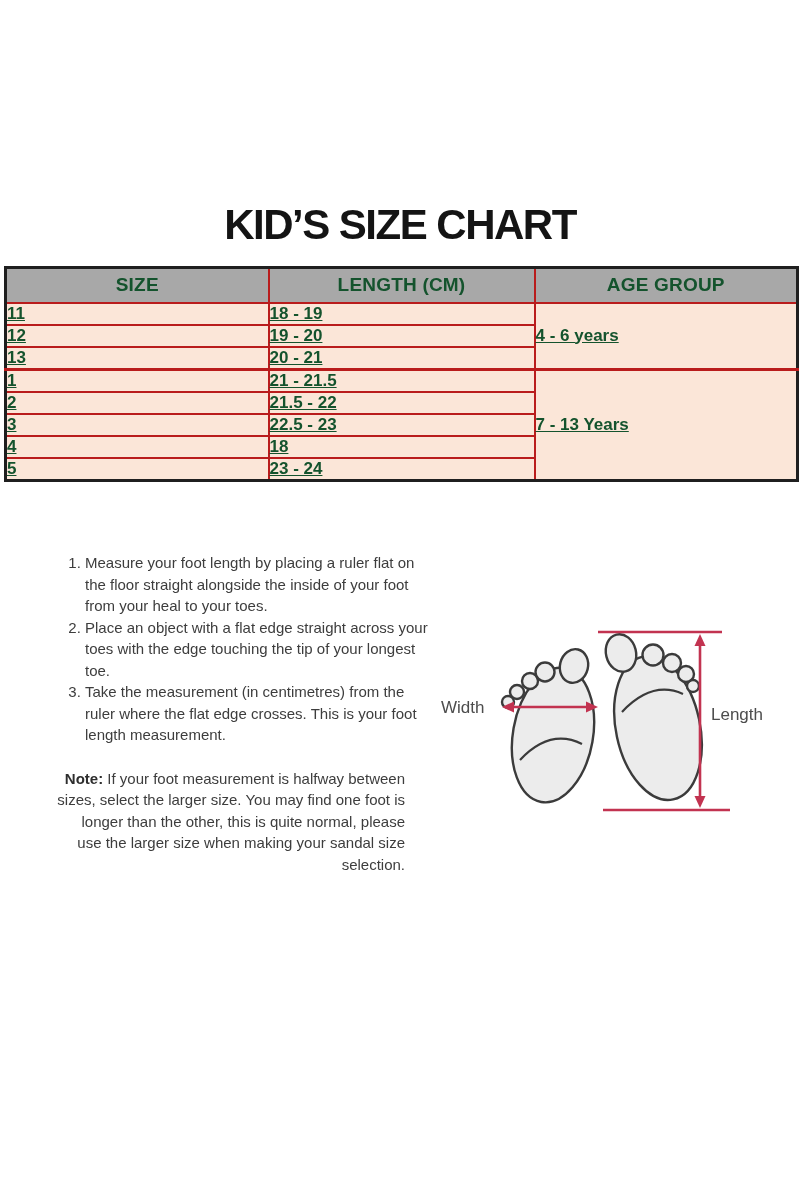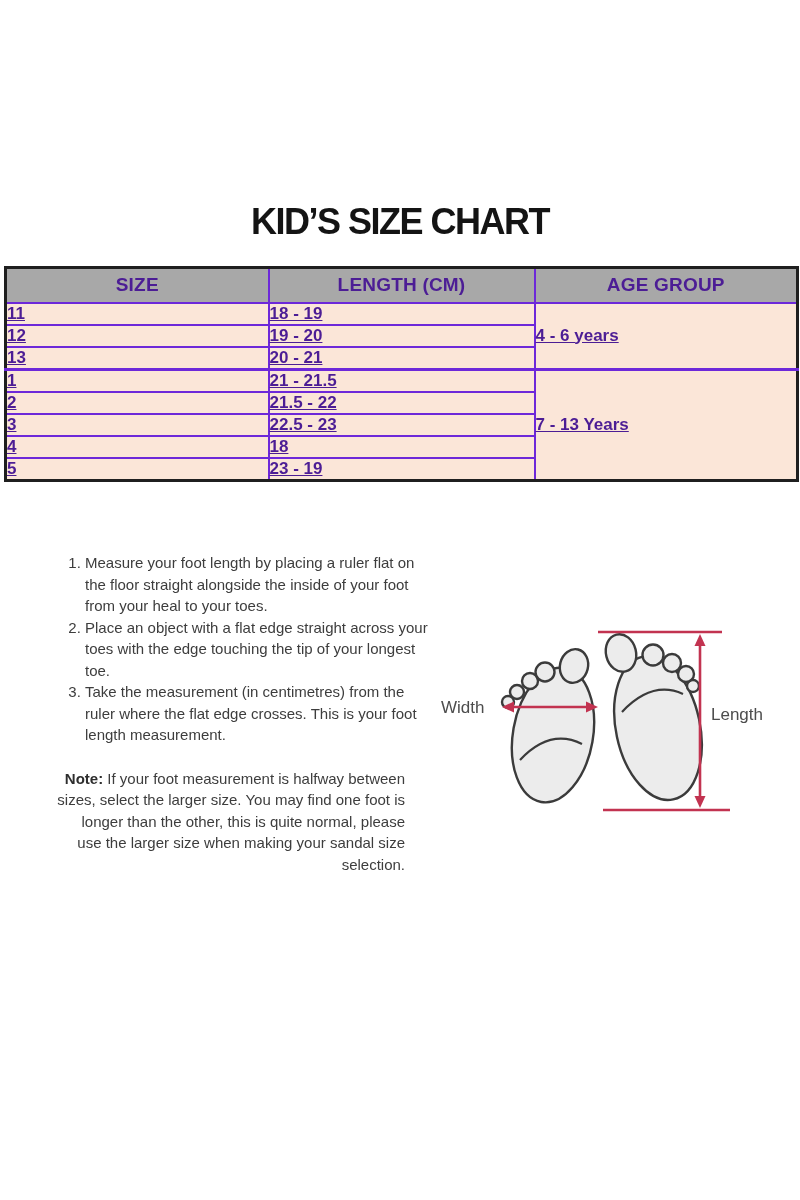--- a/index.html
+++ b/index.html
@@ -15,41 +15,41 @@
     width: 800px; height: 1200px;
     background: #ffffff;
     overflow: hidden;
   }
 
   
   .title {
     position: absolute;
     top: 201px; left: 0; width: 800px;
     text-align: center;
-    font-size: 36px;
+    font-size: 42px;
     font-weight: bold;
     letter-spacing: -1.5px;
     color: #141414;
     white-space: nowrap;
   }
 
   
   table.size-chart {
     position: absolute;
     left: 4px; top: 266px;
     width: 792px;
     border-collapse: collapse;
     table-layout: fixed;
   }
   table.size-chart th,
   table.size-chart td {
-    border: 2px solid #6d28d9;
+    border: 2px solid #b91c1c;
     vertical-align: middle;
     font-weight: bold;
-    color: #4c1d95;
+    color: #14532d;
   }
   table.size-chart { border: 3px solid #1f1f1f; }
   table.size-chart th {
     background: #a8a8a8;
     height: 35px;
     font-size: 19px;
     letter-spacing: 0.2px;
   }
   table.size-chart td {
     background: #fbe6d8;
@@ -146,21 +146,21 @@
       <tr>
         <td>3</td>
         <td>22.5 - 23</td>
       </tr>
       <tr>
         <td>4</td>
         <td>18</td>
       </tr>
       <tr>
         <td>5</td>
-        <td>23 - 19</td>
+        <td>23 - 24</td>
       </tr>
     </tbody>
   </table>
 
   <div class="instructions">
     <ol class="steps">
       <li>Measure your foot length by placing a ruler flat on the floor straight alongside the inside of your foot from your heal to your toes.</li>
       <li>Place an object with a flat edge straight across your toes with the edge touching the tip of your longest toe.</li>
       <li>Take the measurement (in centimetres) from the ruler where the flat edge crosses. This is your foot length measurement.</li>
     </ol>

